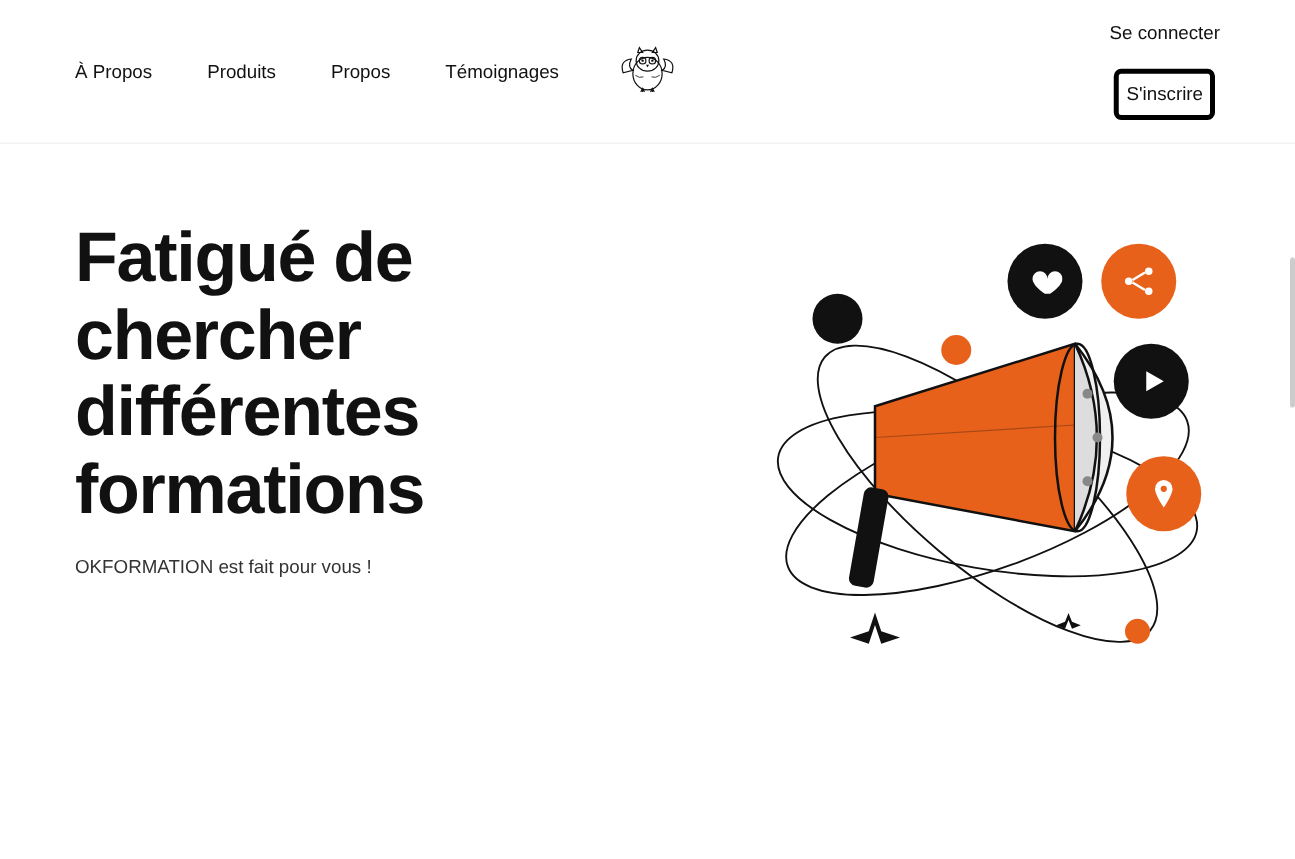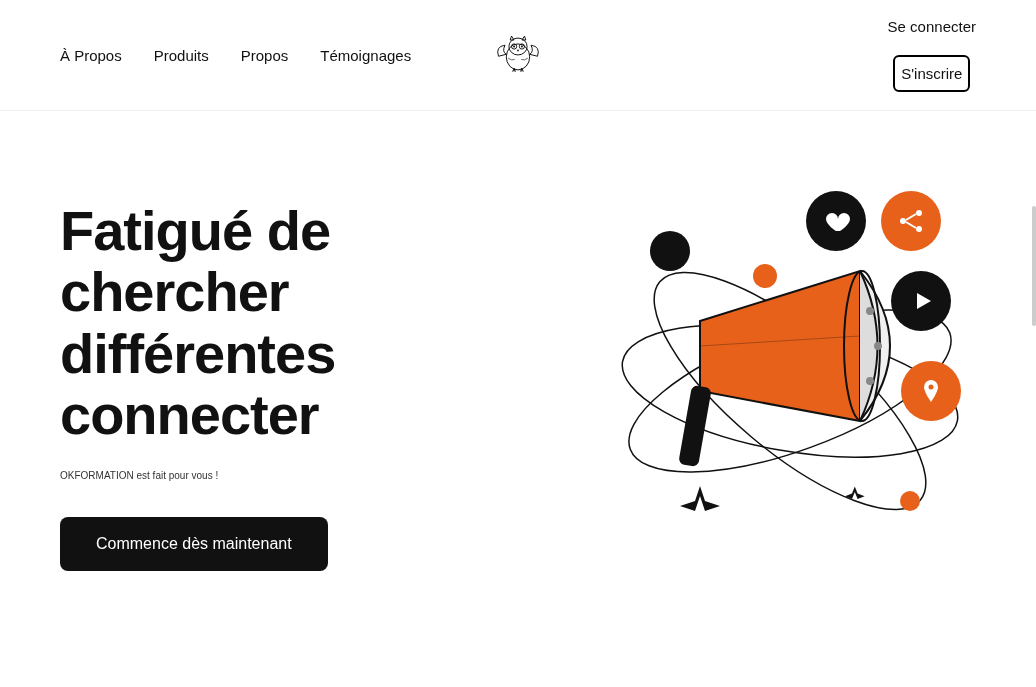--- a/index.html
+++ b/index.html
@@ -14,21 +14,21 @@
     
     nav {
       display: flex;
       align-items: center;
       justify-content: space-between;
       padding: 18px 60px;
       border-bottom: 1px solid #f0f0f0;
     }
     .nav-left {
       display: flex;
-      gap: 32px;
+      gap: 44px;
       align-items: flex-start;
     }
     .nav-left a {
       text-decoration: none;
       color: #111;
       font-size: 15px;
     }
     .nav-logo {
       position: absolute;
       left: 50%;
@@ -43,51 +43,51 @@
       gap: 20px;
       align-items: center;
       flex-direction: column;
     }
     .nav-right .login-link {
       text-decoration: none;
       color: #111;
       font-size: 15px;
     }
     .nav-right .signup-btn {
-      border: 2px solid #000000;
+      border: 4px solid #000000;
       background: #fff;
       padding: 8px 6px;
       font-size: 15px;
       border-radius: 6px;
       cursor: pointer;
       color: #111;
     }
 
     
     .hero {
       display: flex;
-      align-items: flex-end;
+      align-items: flex-start;
       padding: 60px 60px 40px 60px;
       min-height: 450px;
       position: relative;
     }
     .hero-text {
       flex: 0 0 500px;
       max-width: 500px;
     }
     .hero-title {
       font-size: 56px;
       font-weight: 800;
       line-height: 1.1;
       color: #111;
       margin-bottom: 24px;
       letter-spacing: -1px;
     }
     .hero-subtitle {
-      font-size: 10px;
+      font-size: 15px;
       color: #333;
       margin-bottom: 36px;
     }
     .hero-cta {
       background: #111;
       color: #fff;
       border: none;
       padding: 18px 36px;
       font-size: 16px;
       border-radius: 8px;
@@ -189,24 +189,23 @@
   <div class="nav-right">
     <a class="login-link" href="#">Se connecter</a>
     <button class="signup-btn">S'inscrire</button>
   </div>
 </nav>
 
 <section class="hero">
   <div class="hero-text">
     <h1 class="hero-title">
       <span>Fatigué de chercher</span><br>
-      <span>différentes connecter</span><br>
+      <span>différentes formations</span><br>
     </h1>
     <p class="hero-subtitle">OKFORMATION est fait pour vous !</p>
-    <button class="hero-cta">Commence dès maintenant</button>
   </div>
 
   <div class="hero-illustration">
 
     <div class="megaphone-container">
       <svg width="380" height="360" viewBox="0 0 380 360" fill="none" xmlns="http://www.w3.org/2000/svg">
 
         <ellipse cx="190" cy="200" rx="170" ry="60" stroke="#111" stroke-width="1.5" fill="none" transform="rotate(-20 190 200)"></ellipse>
         <ellipse cx="190" cy="200" rx="170" ry="60" stroke="#111" stroke-width="1.5" fill="none" transform="rotate(10 190 200)"></ellipse>
         <ellipse cx="190" cy="200" rx="170" ry="60" stroke="#111" stroke-width="1.5" fill="none" transform="rotate(40 190 200)"></ellipse>

